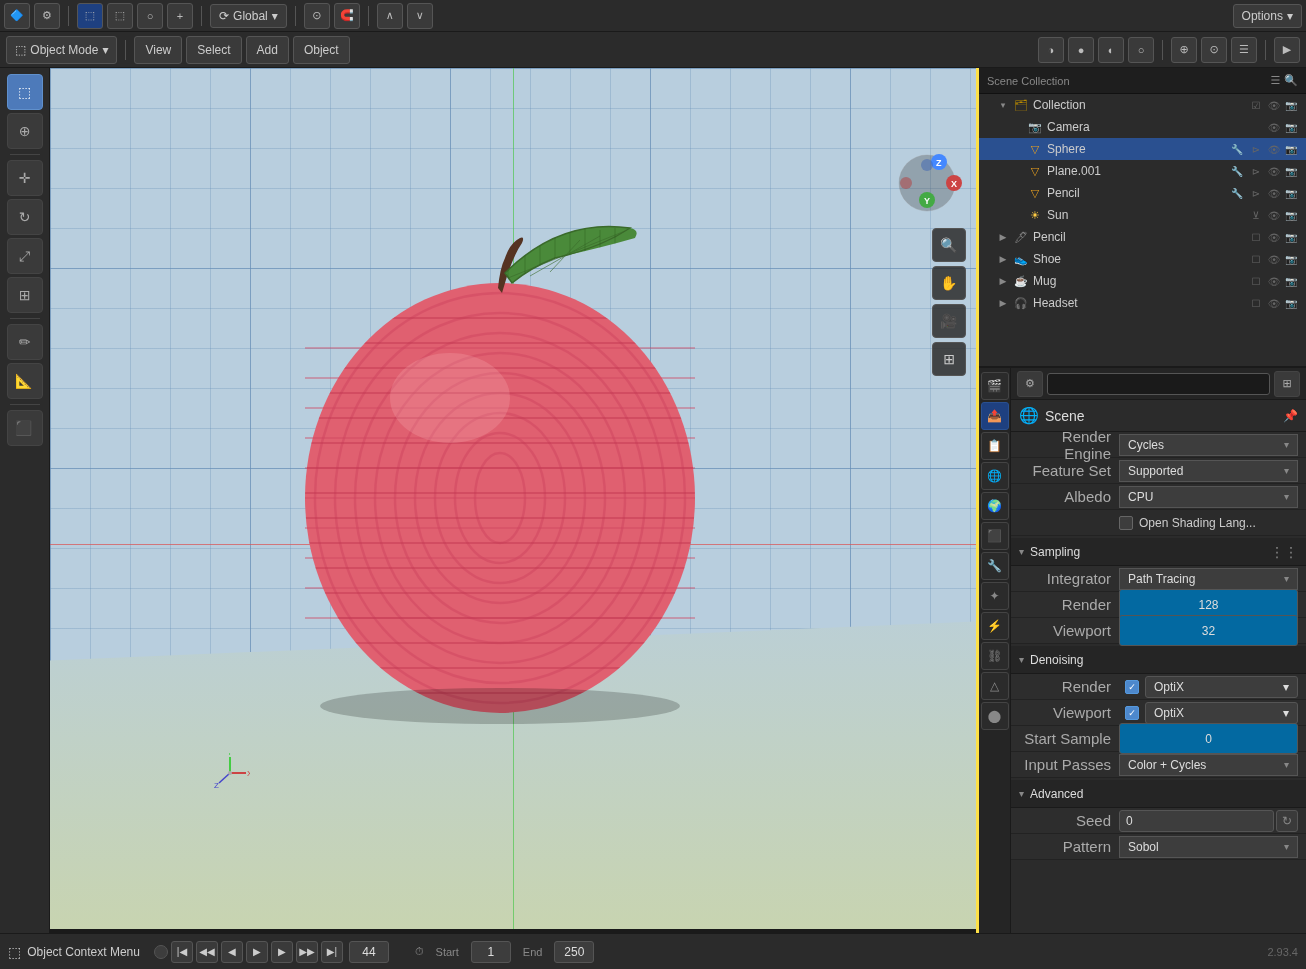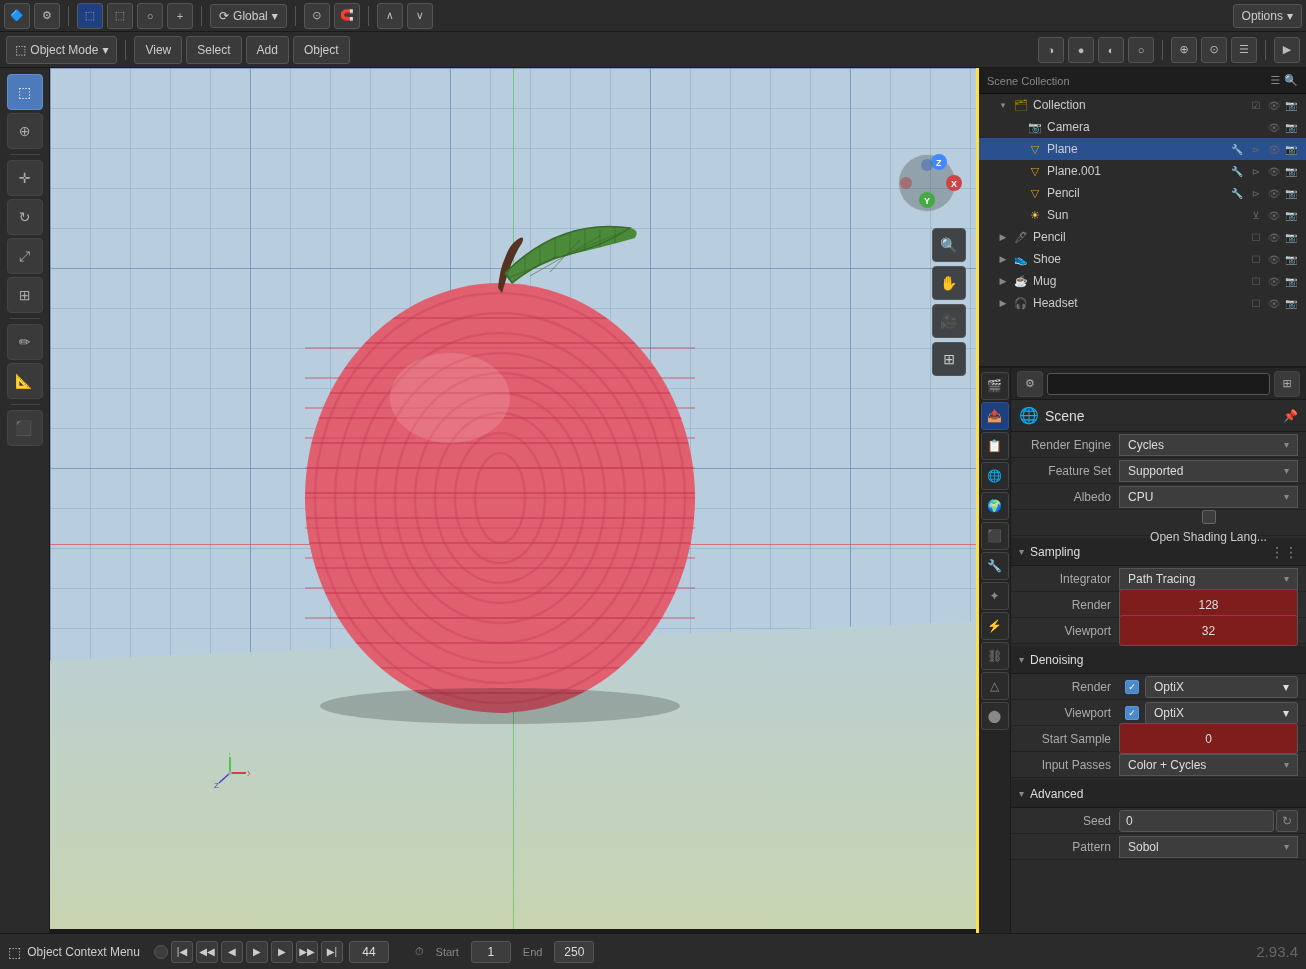--- a/index.html
+++ b/index.html
@@ -316,21 +316,21 @@
     .prop-row {
       display: flex;
       align-items: center;
       height: 26px;
       padding: 0 8px;
       border-bottom: 1px solid #222;
     }
     .prop-label {
       width: 100px;
       color: #aaa;
-      font-size: 12px;
+      font-size: 15px;
       text-align: right;
       padding-right: 8px;
       flex-shrink: 0;
     }
     .prop-value {
       flex: 1;
       height: 22px;
       background: #3d3d3d;
       border: 1px solid #555;
       border-radius: 0;
@@ -359,39 +359,38 @@
     .section-header .label { color: #ddd; font-size: 12px; font-weight: 500; }
     .section-header .dots { margin-left: auto; color: #888; font-size: 14px; cursor: pointer; }
 
     .checkbox-row {
       display: flex;
       align-items: center;
       height: 26px;
       padding: 0 8px 0 108px;
       gap: 6px;
       border-bottom: 1px solid #222;
-      flex-direction: column;
     }
     .checkbox {
       width: 14px;
       height: 14px;
       background: #3d3d3d;
       border: 1px solid #666;
       border-radius: 2px;
       display: flex;
       align-items: center;
       justify-content: center;
       cursor: pointer;
     }
     .checkbox.checked { background: #4d88cc; border-color: #5599dd; }
     .checkbox.checked::after { content: '✓'; font-size: 9px; color: #fff; }
     .prop-number {
       flex: 1;
       height: 31px;
-      background: #7f1d1d;
+      background: #0369a1;
       border: 1px solid #555;
       border-radius: 3px;
       display: flex;
       align-items: center;
       justify-content: center;
       font-size: 12px;
       color: #ddd;
       cursor: pointer;
     }
 
@@ -445,21 +444,21 @@
     }
     .bottom-label { color: #888; font-size: 11px; }
     .bottom-context {
       display: flex;
       align-items: center;
       gap: 6px;
       margin-right: 8px;
     }
     .version-badge {
       color: #666;
-      font-size: 15px;
+      font-size: 11px;
       margin-left: auto;
     }
 
     
     .props-side-tabs {
       display: flex;
       flex-direction: column;
       width: 32px;
       background: #252525;
       border-right: 1px solid #1a1a1a;
@@ -843,21 +842,21 @@
         <div class="outliner-name">Camera</div>
         <div class="out-icons">
           <div class="out-icon">👁</div>
           <div class="out-icon">📷</div>
         </div>
       </div>
 
       <div class="outliner-item outliner-indent2 active">
         <div class="outliner-expand"></div>
         <div class="outliner-icon" style="color:#e8a020;">▽</div>
-        <div class="outliner-name">Plane</div>
+        <div class="outliner-name">Sphere</div>
         <div class="out-icons">
           <div class="out-icon">🔧</div>
           <div class="out-icon">⊳</div>
           <div class="out-icon">👁</div>
           <div class="out-icon">📷</div>
         </div>
       </div>
 
       <div class="outliner-item outliner-indent2">
         <div class="outliner-expand"></div>

